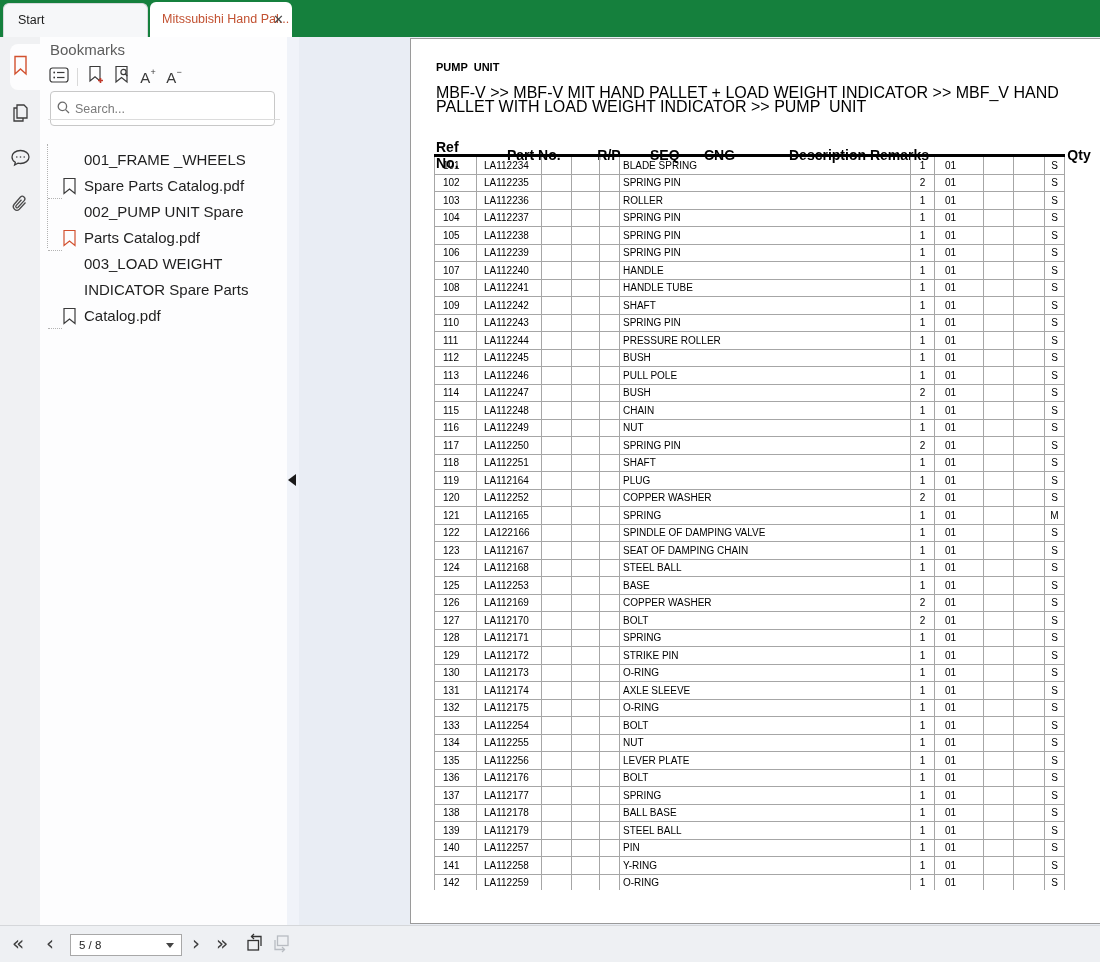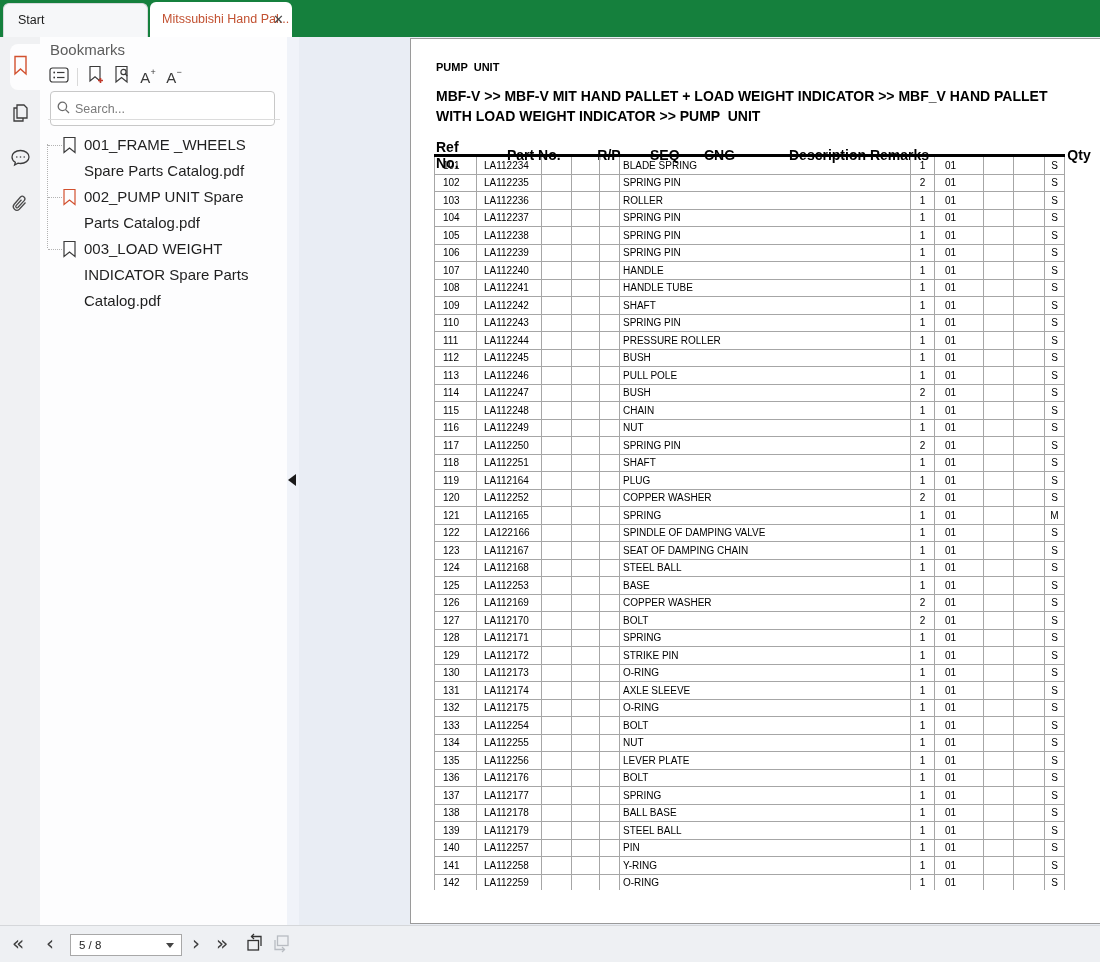--- a/index.html
+++ b/index.html
@@ -34,39 +34,39 @@
   .fontbtn sup { font-size:9px; position:relative; top:-2px; }
   .searchbox { position:absolute; left:10px; top:54px; width:225px; height:35px; border:1px solid #c8c8c8;
                border-radius:4px; background:#fff; display:flex; align-items:center; padding:0 6px; }
   .searchbox input { border:none; outline:none; flex:1; font-size:12.5px; color:#333; background:transparent;
                      font-family:"Liberation Sans", sans-serif; margin-left:5px; }
   .searchbox input::placeholder { color:#7b7b7b; }
   .panel-sep { position:absolute; left:8px; top:82px; width:232px; height:1px; background:#dcdcdc; }
 
   .tree { position:absolute; left:0; top:93px; width:247px; }
   .tree-vline { position:absolute; left:7px; top:14px; height:104px; border-left:1px dotted #b3b3b3; }
-  .bm-item { position:absolute; left:0; width:247px; display:flex; align-items:flex-start; cursor:pointer; }
+  .bm-item { position:absolute; left:0; width:247px; display:flex; align-items:flex-end; cursor:pointer;margin-top:15px; }
   .bm-stub { width:14px; border-top:1px dotted #b3b3b3; margin-top:13px; margin-left:8px; }
   .bm-ico { flex:0 0 16px; margin-top:4px; color:#3b3b3b; }
   .bm-item.active .bm-ico { color:#d2512f; }
   .bm-label { margin-left:6px; width:196px; font-size:15px; line-height:26px; color:#1f1f1f; }
 
   
   .collapse-strip { position:absolute; left:287px; top:37px; width:12px; height:888px; background:#f0f3f9; }
   .collapse-handle { position:absolute; left:1px; top:437px; width:0; height:0; cursor:pointer;
                      border-top:6px solid transparent; border-bottom:6px solid transparent; border-right:8px solid #1a1a1a; }
 
   
   .viewer { position:absolute; left:299px; top:37px; width:801px; height:888px; background:#e9edf4; overflow:hidden; }
   .page { position:absolute; left:111px; top:1px; width:730px; height:886px; background:#ffffff;
           border:1px solid #9a9a9a; }
   .doc-title { position:absolute; left:25px; top:22px; font-size:11px; font-weight:bold; color:#000;
                white-space:pre-wrap; }
-  .doc-breadcrumb { position:absolute; left:25px; top:47px; width:640px; font-size:14px; font-weight:bold;
-                    color:#000; line-height:20px; white-space:pre-wrap; }
+  .doc-breadcrumb { position:absolute; left:25px; top:47px; width:640px; font-size:16px; font-weight:normal;
+                    color:#000; line-height:14px; white-space:pre-wrap; }
 
   .ptable { position:absolute; left:23px; top:100px; width:631px; }
   .thead { display:grid; grid-template-columns:43px 65px 30px 28px 20px 291px 24px 49px 30px 31px 20px;
            font-size:14px; font-weight:bold; color:#000; height:13px; align-items:center;gap:26px; }
   .thead .h-ref { padding-left:2px; } .thead .h-part { padding-left:4px; }
   .thead .h-rp,.thead .h-seq,.thead .h-cng,.thead .h-qty,.thead .h-upto,.thead .h-mr { text-align:center; }
   .thead .h-desc { padding-left:1px;margin-left:38px; } .thead .h-model { padding-left:8px; } .thead .h-from { padding-left:1px; }
   .thick-line { height:3px; background:#000; margin-top:2px; }
   .tbody-clip { height:733px; overflow:hidden; border-left:1px solid #a6a6a6; }
   .trow { display:grid; grid-template-columns:42px 65px 30px 28px 20px 291px 24px 49px 30px 31px 20px;

